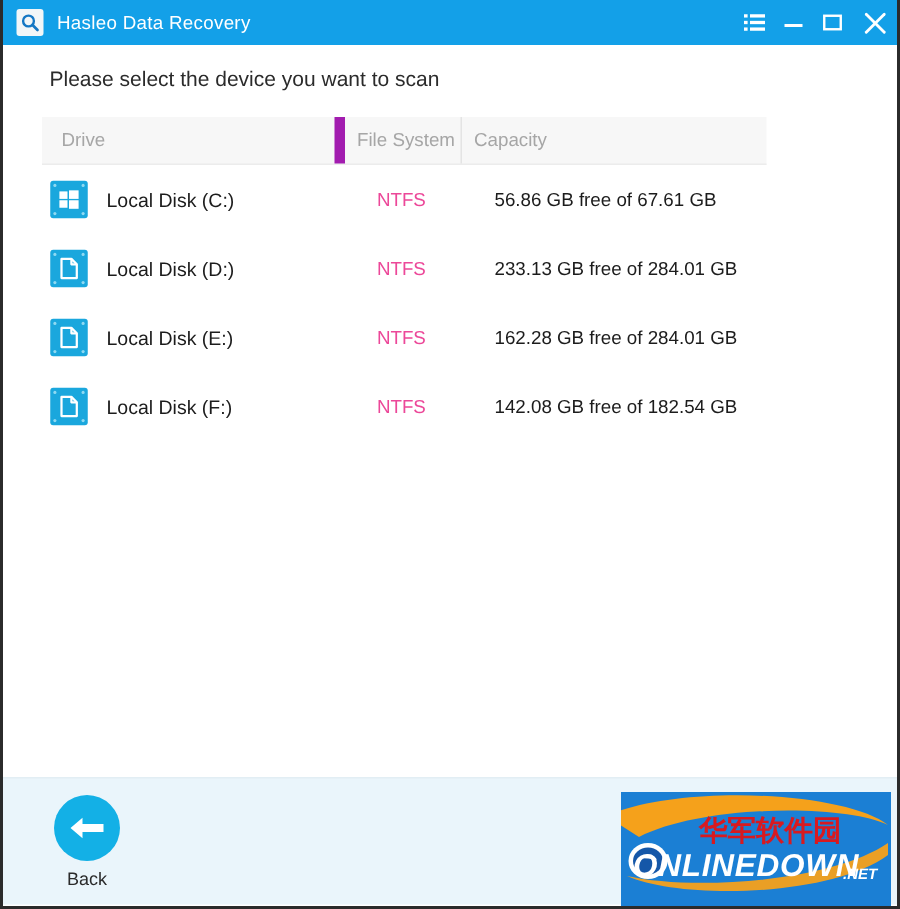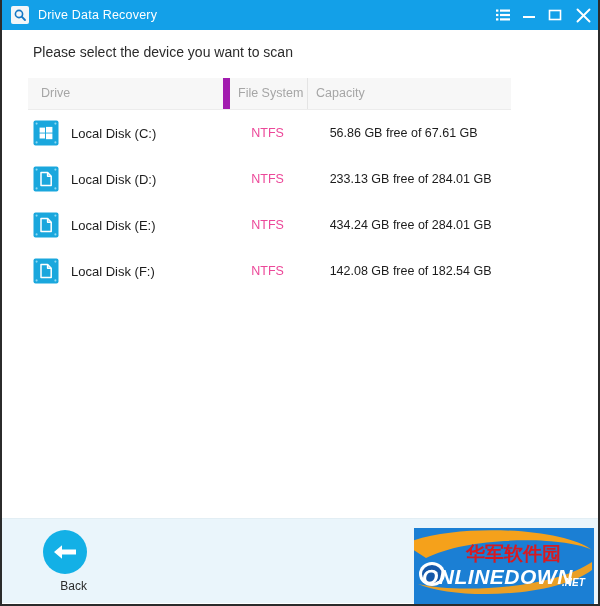--- a/index.html
+++ b/index.html
@@ -167,21 +167,21 @@
     background: #eaf5fb;
     border-top: 1px solid #e2eef4;
   }
   .back-button {
     position: absolute;
     left: 27px;
     top: 11px;
     width: 58px;
     display: flex;
     flex-direction: column;
-    align-items: flex-end;
+    align-items: center;
     cursor: pointer;
   }
   .back-circle {
     width: 44px; height: 44px;
     border-radius: 50%;
     background: #13b0e6;
     display: flex;
     align-items: center;
     justify-content: center;
   }
@@ -209,21 +209,21 @@
 
 <div id="app">
 
   <div class="titlebar">
     <div class="app-icon">
       <svg width="14" height="14" viewBox="0 0 14 14">
         <circle cx="6" cy="6" r="3.6" fill="none" stroke="#1577c4" stroke-width="1.6"></circle>
         <line x1="8.7" y1="8.7" x2="12" y2="12" stroke="#1577c4" stroke-width="1.8" stroke-linecap="round"></line>
       </svg>
     </div>
-    <div class="app-title">Drive Data Recovery</div>
+    <div class="app-title">Hasleo Data Recovery</div>
 
     <div class="win-controls">
       <div class="win-btn">
         <svg width="14" height="12" viewBox="0 0 14 12">
           <rect x="0" y="0.5" width="2.4" height="2.2" fill="#ffffff"></rect>
           <rect x="4" y="0.5" width="10" height="2.2" fill="#ffffff"></rect>
           <rect x="0" y="4.9" width="2.4" height="2.2" fill="#ffffff"></rect>
           <rect x="4" y="4.9" width="10" height="2.2" fill="#ffffff"></rect>
           <rect x="0" y="9.3" width="2.4" height="2.2" fill="#ffffff"></rect>
           <rect x="4" y="9.3" width="10" height="2.2" fill="#ffffff"></rect>
@@ -313,21 +313,21 @@
                 <circle cx="22.4" cy="3.6" r="1.05" fill="#8fd9f2"></circle>
                 <circle cx="3.6" cy="22.4" r="1.05" fill="#8fd9f2"></circle>
                 <circle cx="22.4" cy="22.4" r="1.05" fill="#8fd9f2"></circle>
                 <path d="M8 6.6 h6.6 l3.6 3.6 v9.2 h-10.2 z" fill="none" stroke="#ffffff" stroke-width="1.5" stroke-linejoin="round"></path>
                 <path d="M14.6 6.6 v3.6 h3.6" fill="none" stroke="#ffffff" stroke-width="1.5" stroke-linejoin="round"></path>
               </svg>
             </span>
             <span class="drive-label">Local Disk (E:)</span>
           </div>
           <div class="cell-fs">NTFS</div>
-          <div class="cell-capacity">434.24 GB free of 284.01 GB</div>
+          <div class="cell-capacity">162.28 GB free of 284.01 GB</div>
         </div>
 
         <div class="drive-row">
           <div class="cell-drive">
             <span class="drive-icon">
               <svg width="26" height="26" viewBox="0 0 26 26">
                 <rect x="0.5" y="0.5" width="25" height="25" rx="2" fill="#1aa7dd"></rect>
                 <circle cx="3.6" cy="3.6" r="1.05" fill="#8fd9f2"></circle>
                 <circle cx="22.4" cy="3.6" r="1.05" fill="#8fd9f2"></circle>
                 <circle cx="3.6" cy="22.4" r="1.05" fill="#8fd9f2"></circle>

